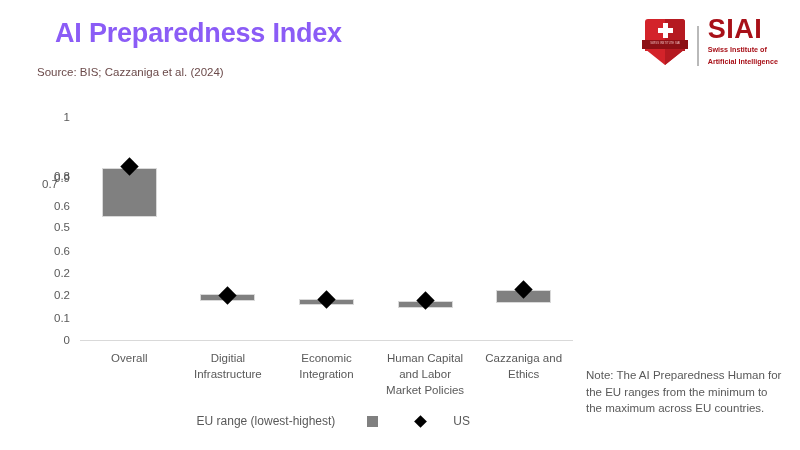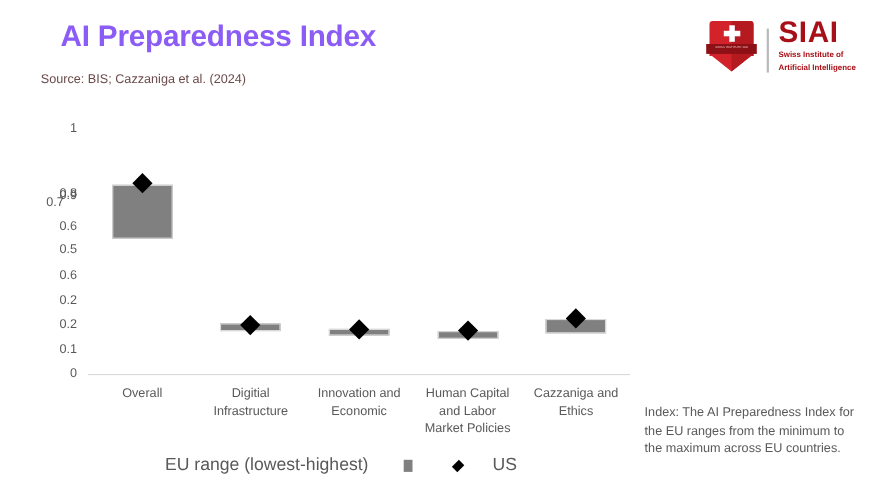--- a/index.html
+++ b/index.html
@@ -199,23 +199,23 @@
   }
 
   
   #legend {
     position: absolute;
     left: 150px;
     top: 414px;
     width: 320px;
     display: flex;
     align-items: center;
-    justify-content: flex-start;
+    justify-content: flex-end;
     gap: 24px;
-    font-size: 16px;
+    font-size: 12px;
     color: #595959;
   }
   #legend-eu-label { white-space: nowrap; }
   #legend-eu-swatch {
     width: 11px;
     height: 11px;
     background: #808080;
     display: inline-block;
     margin-left: 8px;
   }
@@ -296,35 +296,35 @@
     </div>
   <div id="x-labels">
       <div class="x-label" style="left: 80px; width: 98.6px;">
         <div>Overall</div>
       </div>
       <div class="x-label" style="left: 178.6px; width: 98.6px;">
         <div>Digitial</div>
         <div>Infrastructure</div>
       </div>
       <div class="x-label" style="left: 277.2px; width: 98.6px;">
-        <div>Innovation and</div>
         <div>Economic</div>
+        <div>Integration</div>
       </div>
       <div class="x-label" style="left: 375.8px; width: 98.6px;">
         <div>Human Capital</div>
         <div>and Labor</div>
         <div>Market Policies</div>
       </div>
       <div class="x-label" style="left: 474.4px; width: 98.6px;">
         <div>Cazzaniga and</div>
         <div>Ethics</div>
       </div>
     </div>
 </div>
 
 <div id="legend">
   <span id="legend-eu-label">EU range (lowest-highest)</span>
   <span id="legend-eu-swatch"></span>
   <span id="legend-us-swatch"></span>
   <span id="legend-us-label">US</span>
 </div>
 
-<div id="note">Index: The AI Preparedness Index for the EU ranges from the minimum to the maximum across EU countries.</div>
+<div id="note">Note: The AI Preparedness Human for the EU ranges from the minimum to the maximum across EU countries.</div>
 
 </body></html>

